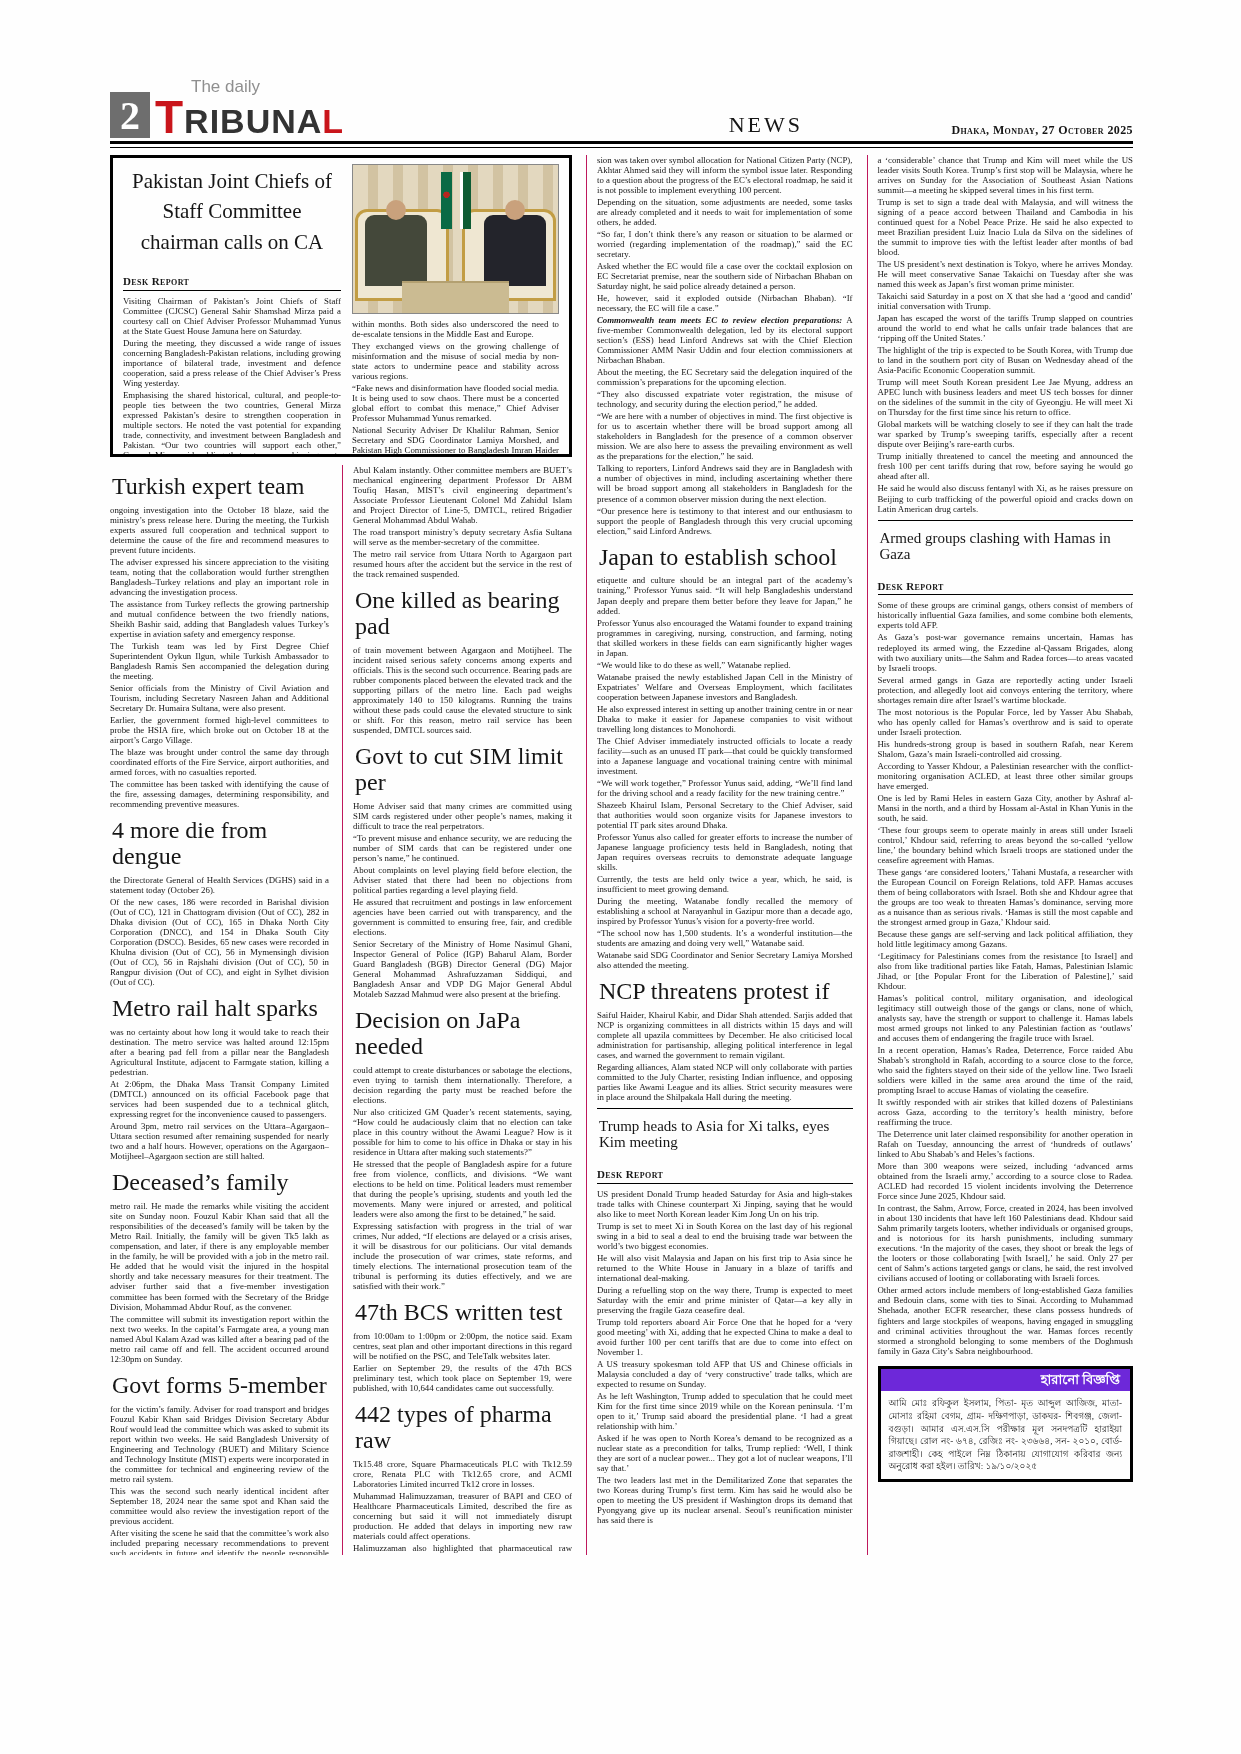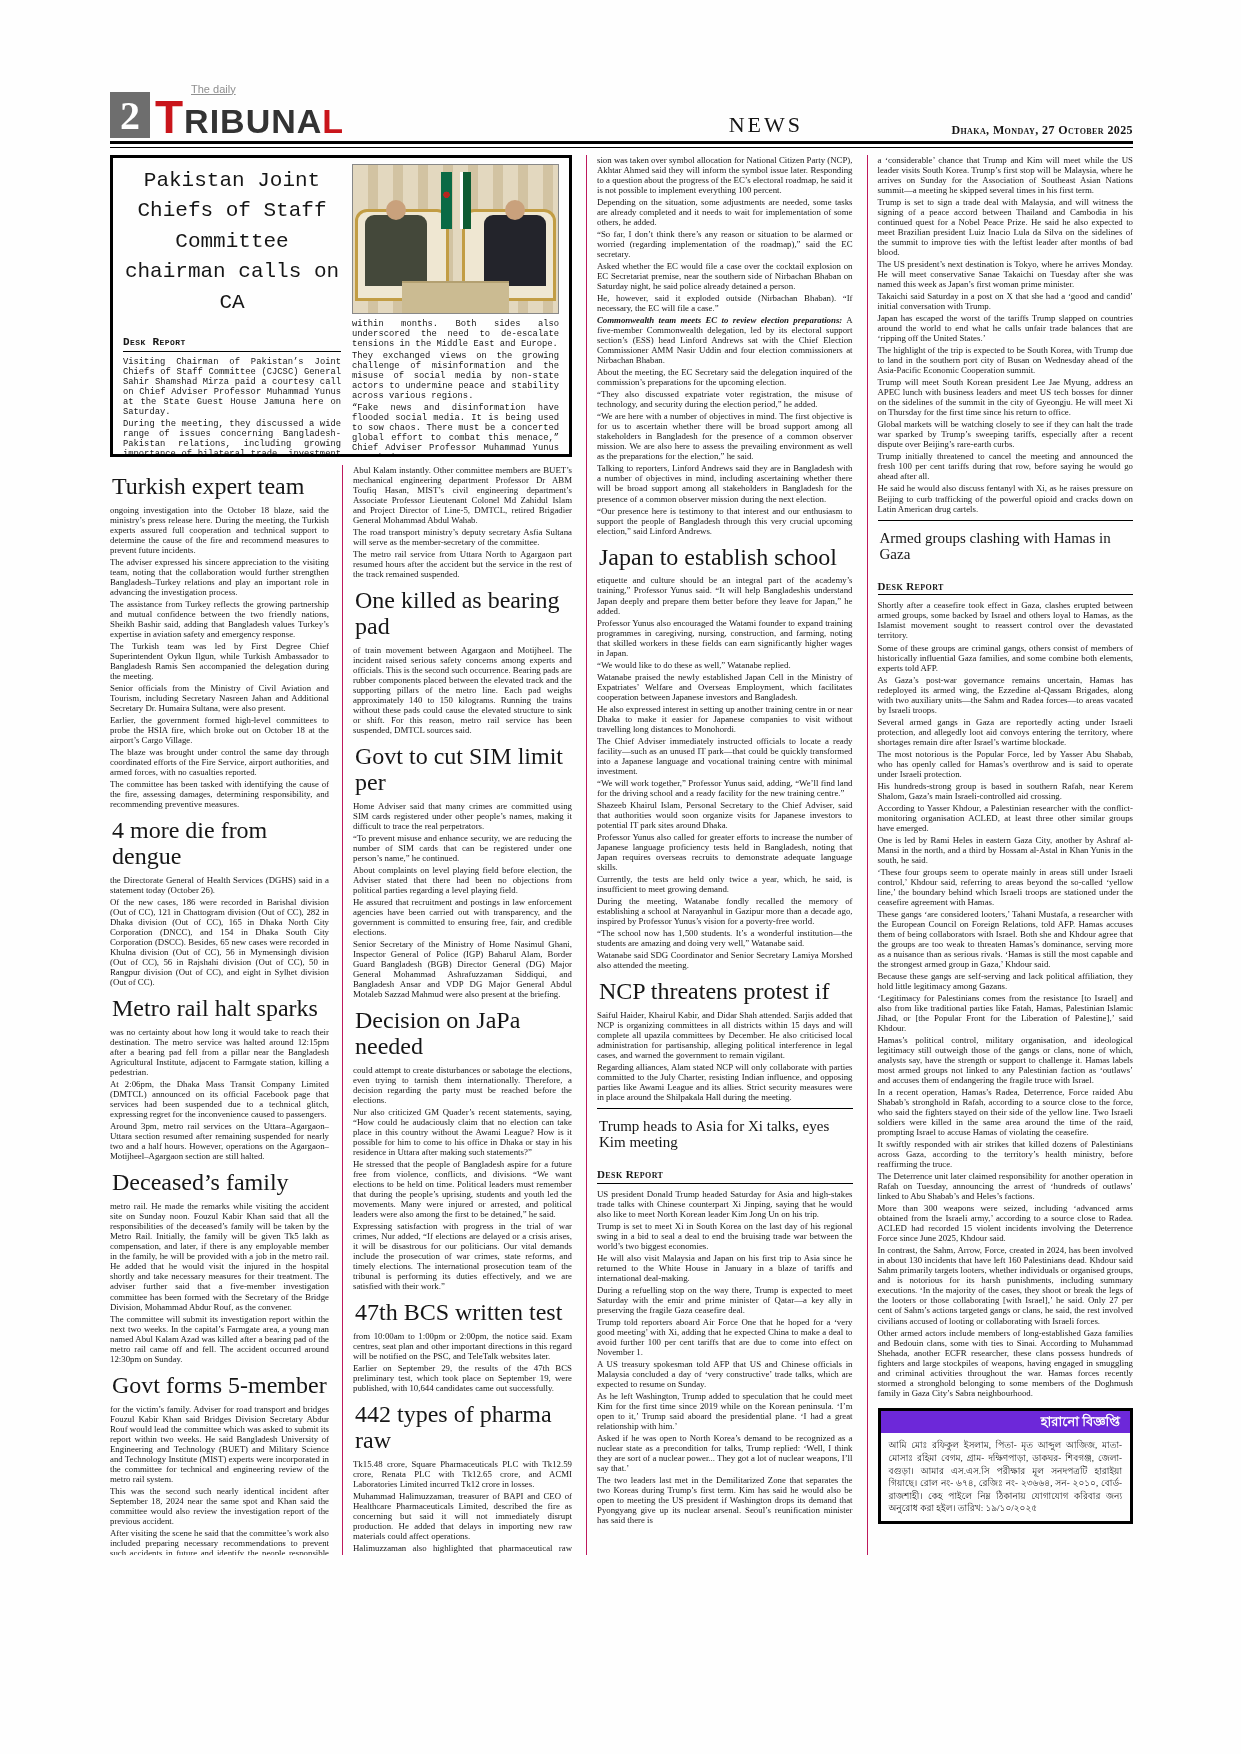--- a/index.html
+++ b/index.html
@@ -5,37 +5,37 @@
   html,body{margin:0;padding:0;background:#dcdcdc;}
   .page{position:relative;width:1241px;height:1754px;margin:0 auto;background:#fefefe;
         box-sizing:border-box;padding:88px 108px 0 110px;color:#161616;
         font-family:"Liberation Serif",serif;}
   
   .masthead{display:flex;align-items:flex-end;height:50px;margin-bottom:3px;}
   .brand{display:flex;align-items:flex-end;gap:5px;width:330px;}
   .pagenum{width:40px;height:46px;background:#6e6e6e;color:#fff;font-size:40px;font-weight:bold;
            display:flex;align-items:center;justify-content:center;font-family:"Liberation Serif",serif;}
   .logo{line-height:.9;}
-  .logo-daily{font-family:"Liberation Sans",sans-serif;font-size:11px;color:#8f8f8f;margin:0 0 2px 36px;text-decoration:underline;}
+  .logo-daily{font-family:"Liberation Sans",sans-serif;font-size:17px;color:#8f8f8f;margin:0 0 2px 36px;}
   .logo-title{font-family:"Liberation Sans",sans-serif;font-weight:bold;font-size:34px;
               letter-spacing:1px;color:#333;white-space:nowrap;}
   .logo-title .red{color:#c9151b;}
   .logo-title .bigT{font-size:46px;}
   .section-name{flex:1;text-align:right;font-size:22px;font-weight:normal;letter-spacing:3px;}
   .dateline{width:330px;text-align:right;font-variant:small-caps;font-weight:bold;font-size:12px;letter-spacing:.4px;}
   .double-rule{border-top:3px solid #000;border-bottom:1.6px solid #000;height:3px;margin-bottom:7px;}
   
   .content{display:flex;gap:14px;height:1400px;overflow:hidden;font-size:8.8px;line-height:1.14;text-align:justify;}
   .content p{margin:0 0 2px;}
   .left-block{width:462px;flex:none;display:flex;flex-direction:column;}
   .two-col{display:flex;gap:13px;flex:1;overflow:hidden;}
   .col{flex:1;overflow:hidden;min-width:0;}
   .col.ruled{border-left:1px solid #be185d;padding-left:10px;}
   
-  .boxed{border:3.5px solid #000;box-sizing:border-box;height:302px;padding:6px 10px 4px;overflow:hidden;margin-bottom:8px;font-family:Liberation Mono, monospace;}
+  .boxed{border:3.5px solid #000;box-sizing:border-box;height:302px;padding:6px 10px 4px;overflow:hidden;margin-bottom:8px;}
   .boxed-inner{display:flex;gap:11px;}
   .box-left{flex:1;min-width:0;}
   .box-right{width:207px;flex:none;}
   .boxed h1{font-size:21px;font-weight:normal;text-align:center;line-height:1.45;margin:2px 0 5px;}
   .byline{font-weight:bold;font-variant:small-caps;font-size:11px;letter-spacing:.4px;
           border-bottom:1.6px solid #000;padding-bottom:2px;margin:18px 0 5px;text-align:left;}
   
   .photo{position:relative;width:207px;height:150px;overflow:hidden;border:1px solid #888;
          background:repeating-linear-gradient(90deg,#e3d8bf 0 15px,#d2c3a2 15px 25px);margin-bottom:5px;box-sizing:border-box;}
   .ph-flag{position:absolute;top:5%;width:11px;height:38%;}
@@ -251,21 +251,20 @@
           <p>The highlight of the trip is expected to be South Korea, with Trump due to land in the southern port city of Busan on Wednesday ahead of the Asia-Pacific Economic Cooperation summit.</p>
           <p>Trump will meet South Korean president Lee Jae Myung, address an APEC lunch with business leaders and meet US tech bosses for dinner on the sidelines of the summit in the city of Gyeongju. He will meet Xi on Thursday for the first time since his return to office.</p>
           <p>Global markets will be watching closely to see if they can halt the trade war sparked by Trump’s sweeping tariffs, especially after a recent dispute over Beijing’s rare-earth curbs.</p>
           <p>Trump initially threatened to cancel the meeting and announced the fresh 100 per cent tariffs during that row, before saying he would go ahead after all.</p>
           <p>He said he would also discuss fentanyl with Xi, as he raises pressure on Beijing to curb trafficking of the powerful opioid and cracks down on Latin American drug cartels.</p>
         </article>
         <article>
           <div class="art-rule"></div>
           <h2 class="jump small">Armed groups clashing with Hamas in Gaza</h2>
           <div class="byline">Desk Report</div>
-          <p>Shortly after a ceasefire took effect in Gaza, clashes erupted between armed groups, some backed by Israel and others loyal to Hamas, as the Islamist movement sought to reassert control over the devastated territory.</p>
           <p>Some of these groups are criminal gangs, others consist of members of historically influential Gaza families, and some combine both elements, experts told AFP.</p>
           <p>As Gaza’s post-war governance remains uncertain, Hamas has redeployed its armed wing, the Ezzedine al-Qassam Brigades, along with two auxiliary units—the Sahm and Radea forces—to areas vacated by Israeli troops.</p>
           <p>Several armed gangs in Gaza are reportedly acting under Israeli protection, and allegedly loot aid convoys entering the territory, where shortages remain dire after Israel’s wartime blockade.</p>
           <p>The most notorious is the Popular Force, led by Yasser Abu Shabab, who has openly called for Hamas’s overthrow and is said to operate under Israeli protection.</p>
           <p>His hundreds-strong group is based in southern Rafah, near Kerem Shalom, Gaza’s main Israeli-controlled aid crossing.</p>
           <p>According to Yasser Khdour, a Palestinian researcher with the conflict-monitoring organisation ACLED, at least three other similar groups have emerged.</p>
           <p>One is led by Rami Heles in eastern Gaza City, another by Ashraf al-Mansi in the north, and a third by Hossam al-Astal in Khan Yunis in the south, he said.</p>
           <p>‘These four groups seem to operate mainly in areas still under Israeli control,’ Khdour said, referring to areas beyond the so-called ‘yellow line,’ the boundary behind which Israeli troops are stationed under the ceasefire agreement with Hamas.</p>
           <p>These gangs ‘are considered looters,’ Tahani Mustafa, a researcher with the European Council on Foreign Relations, told AFP. Hamas accuses them of being collaborators with Israel. Both she and Khdour agree that the groups are too weak to threaten Hamas’s dominance, serving more as a nuisance than as serious rivals. ‘Hamas is still the most capable and the strongest armed group in Gaza,’ Khdour said.</p>
           <p>Because these gangs are self-serving and lack political affiliation, they hold little legitimacy among Gazans.</p>

